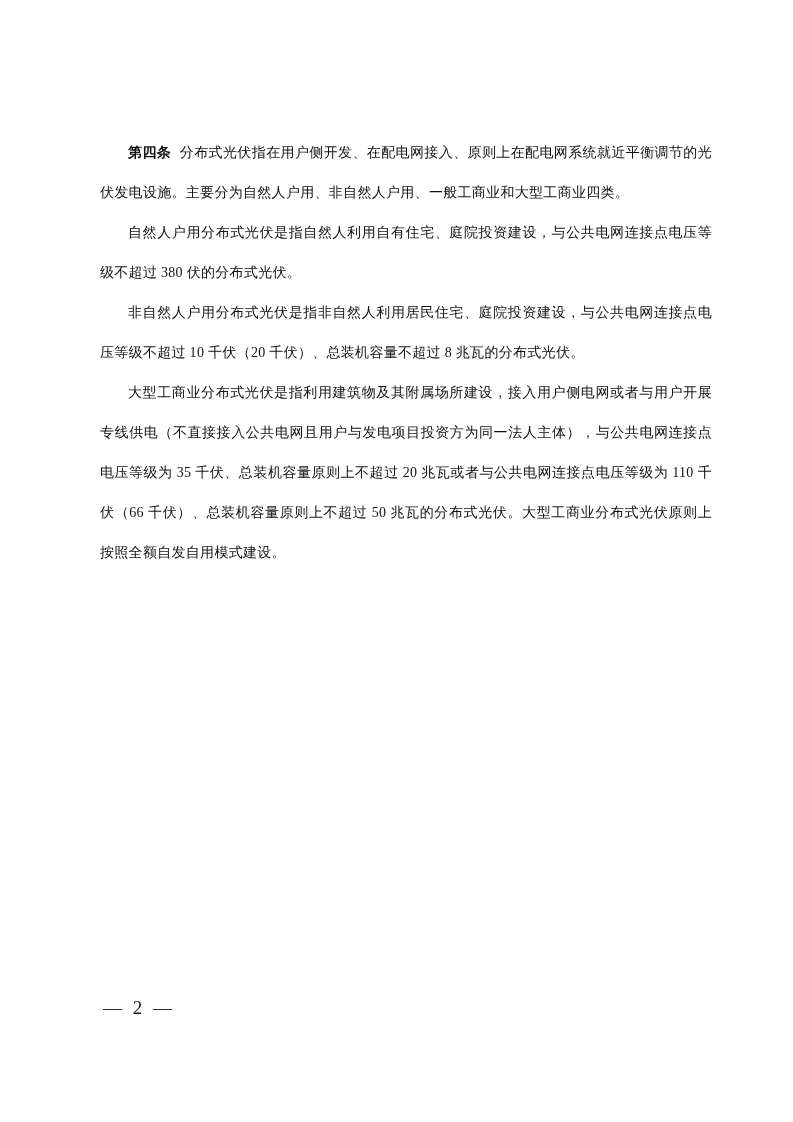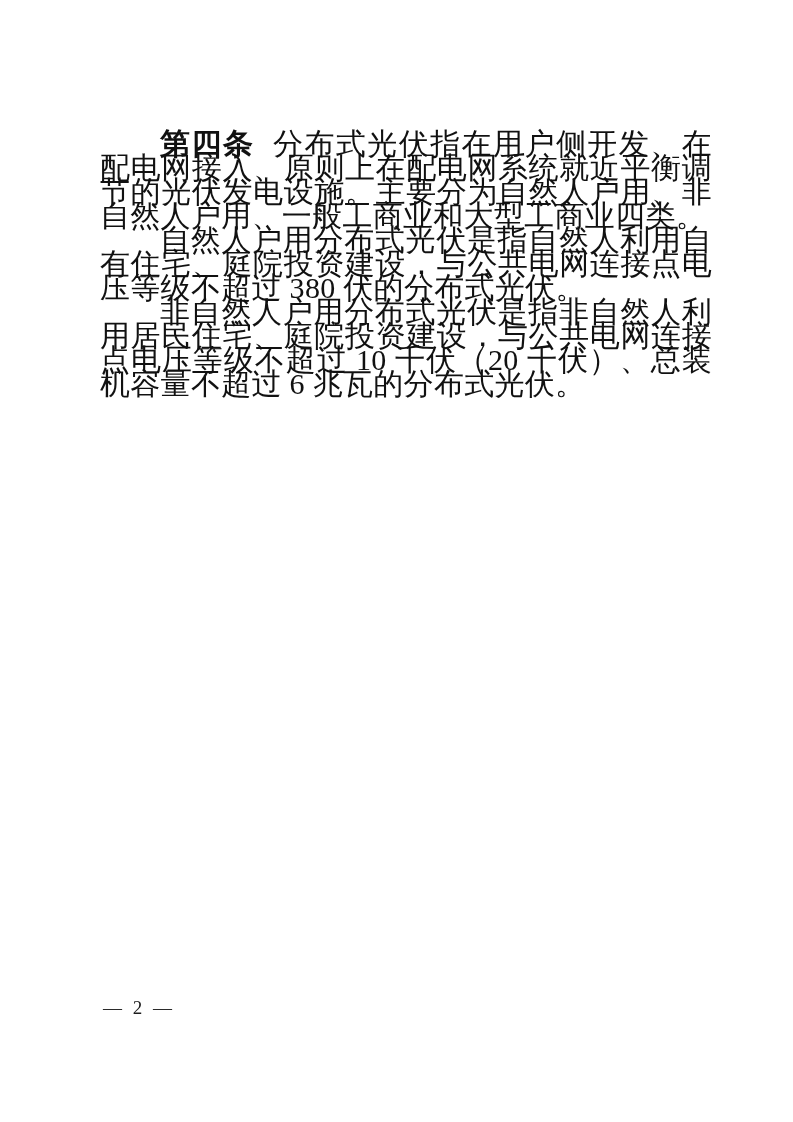--- a/index.html
+++ b/index.html
@@ -19,22 +19,22 @@
   .content {
     position: absolute;
     left: 100px;
     top: 132px;
     width: 612px;
   }
   p.para {
     margin: 0;
     padding: 0;
     text-indent: 2em;
-    font-size: 30px;
-    line-height: 24px;
+    font-size: 14px;
+    line-height: 40px;
     text-align: justify;
     letter-spacing: 0.3px;
   }
   .lead {
     font-weight: bold;
     font-family: "Liberation Sans", "DejaVu Sans", sans-serif;
     margin-right: 0.62em;
   }
   .footer {
     position: absolute;
@@ -51,21 +51,22 @@
 <body>
 
 <div class="page">
 
   <div class="content">
 
     <p class="para"><span class="lead">第四条</span><span>分布式光伏指在用户侧开发、在配电网接入、原则上在配电网系统就近平衡调节的光伏发电设施。主要分为自然人户用、非自然人户用、一般工商业和大型工商业四类。</span></p>
 
     <p class="para">自然人户用分布式光伏是指自然人利用自有住宅、庭院投资建设，与公共电网连接点电压等级不超过 380 伏的分布式光伏。</p>
 
-    <p class="para">非自然人户用分布式光伏是指非自然人利用居民住宅、庭院投资建设，与公共电网连接点电压等级不超过 10 千伏（20 千伏）、总装机容量不超过 6 兆瓦的分布式光伏。</p>
+    <p class="para">非自然人户用分布式光伏是指非自然人利用居民住宅、庭院投资建设，与公共电网连接点电压等级不超过 10 千伏（20 千伏）、总装机容量不超过 8 兆瓦的分布式光伏。</p>
 
 
+    <p class="para">大型工商业分布式光伏是指利用建筑物及其附属场所建设，接入用户侧电网或者与用户开展专线供电（不直接接入公共电网且用户与发电项目投资方为同一法人主体），与公共电网连接点电压等级为 35 千伏、总装机容量原则上不超过 20 兆瓦或者与公共电网连接点电压等级为 110 千伏（66 千伏）、总装机容量原则上不超过 50 兆瓦的分布式光伏。大型工商业分布式光伏原则上按照全额自发自用模式建设。</p>
 
   </div>
 
   <div class="footer">— 2 —</div>
 
 </div>
 
 </body></html>

